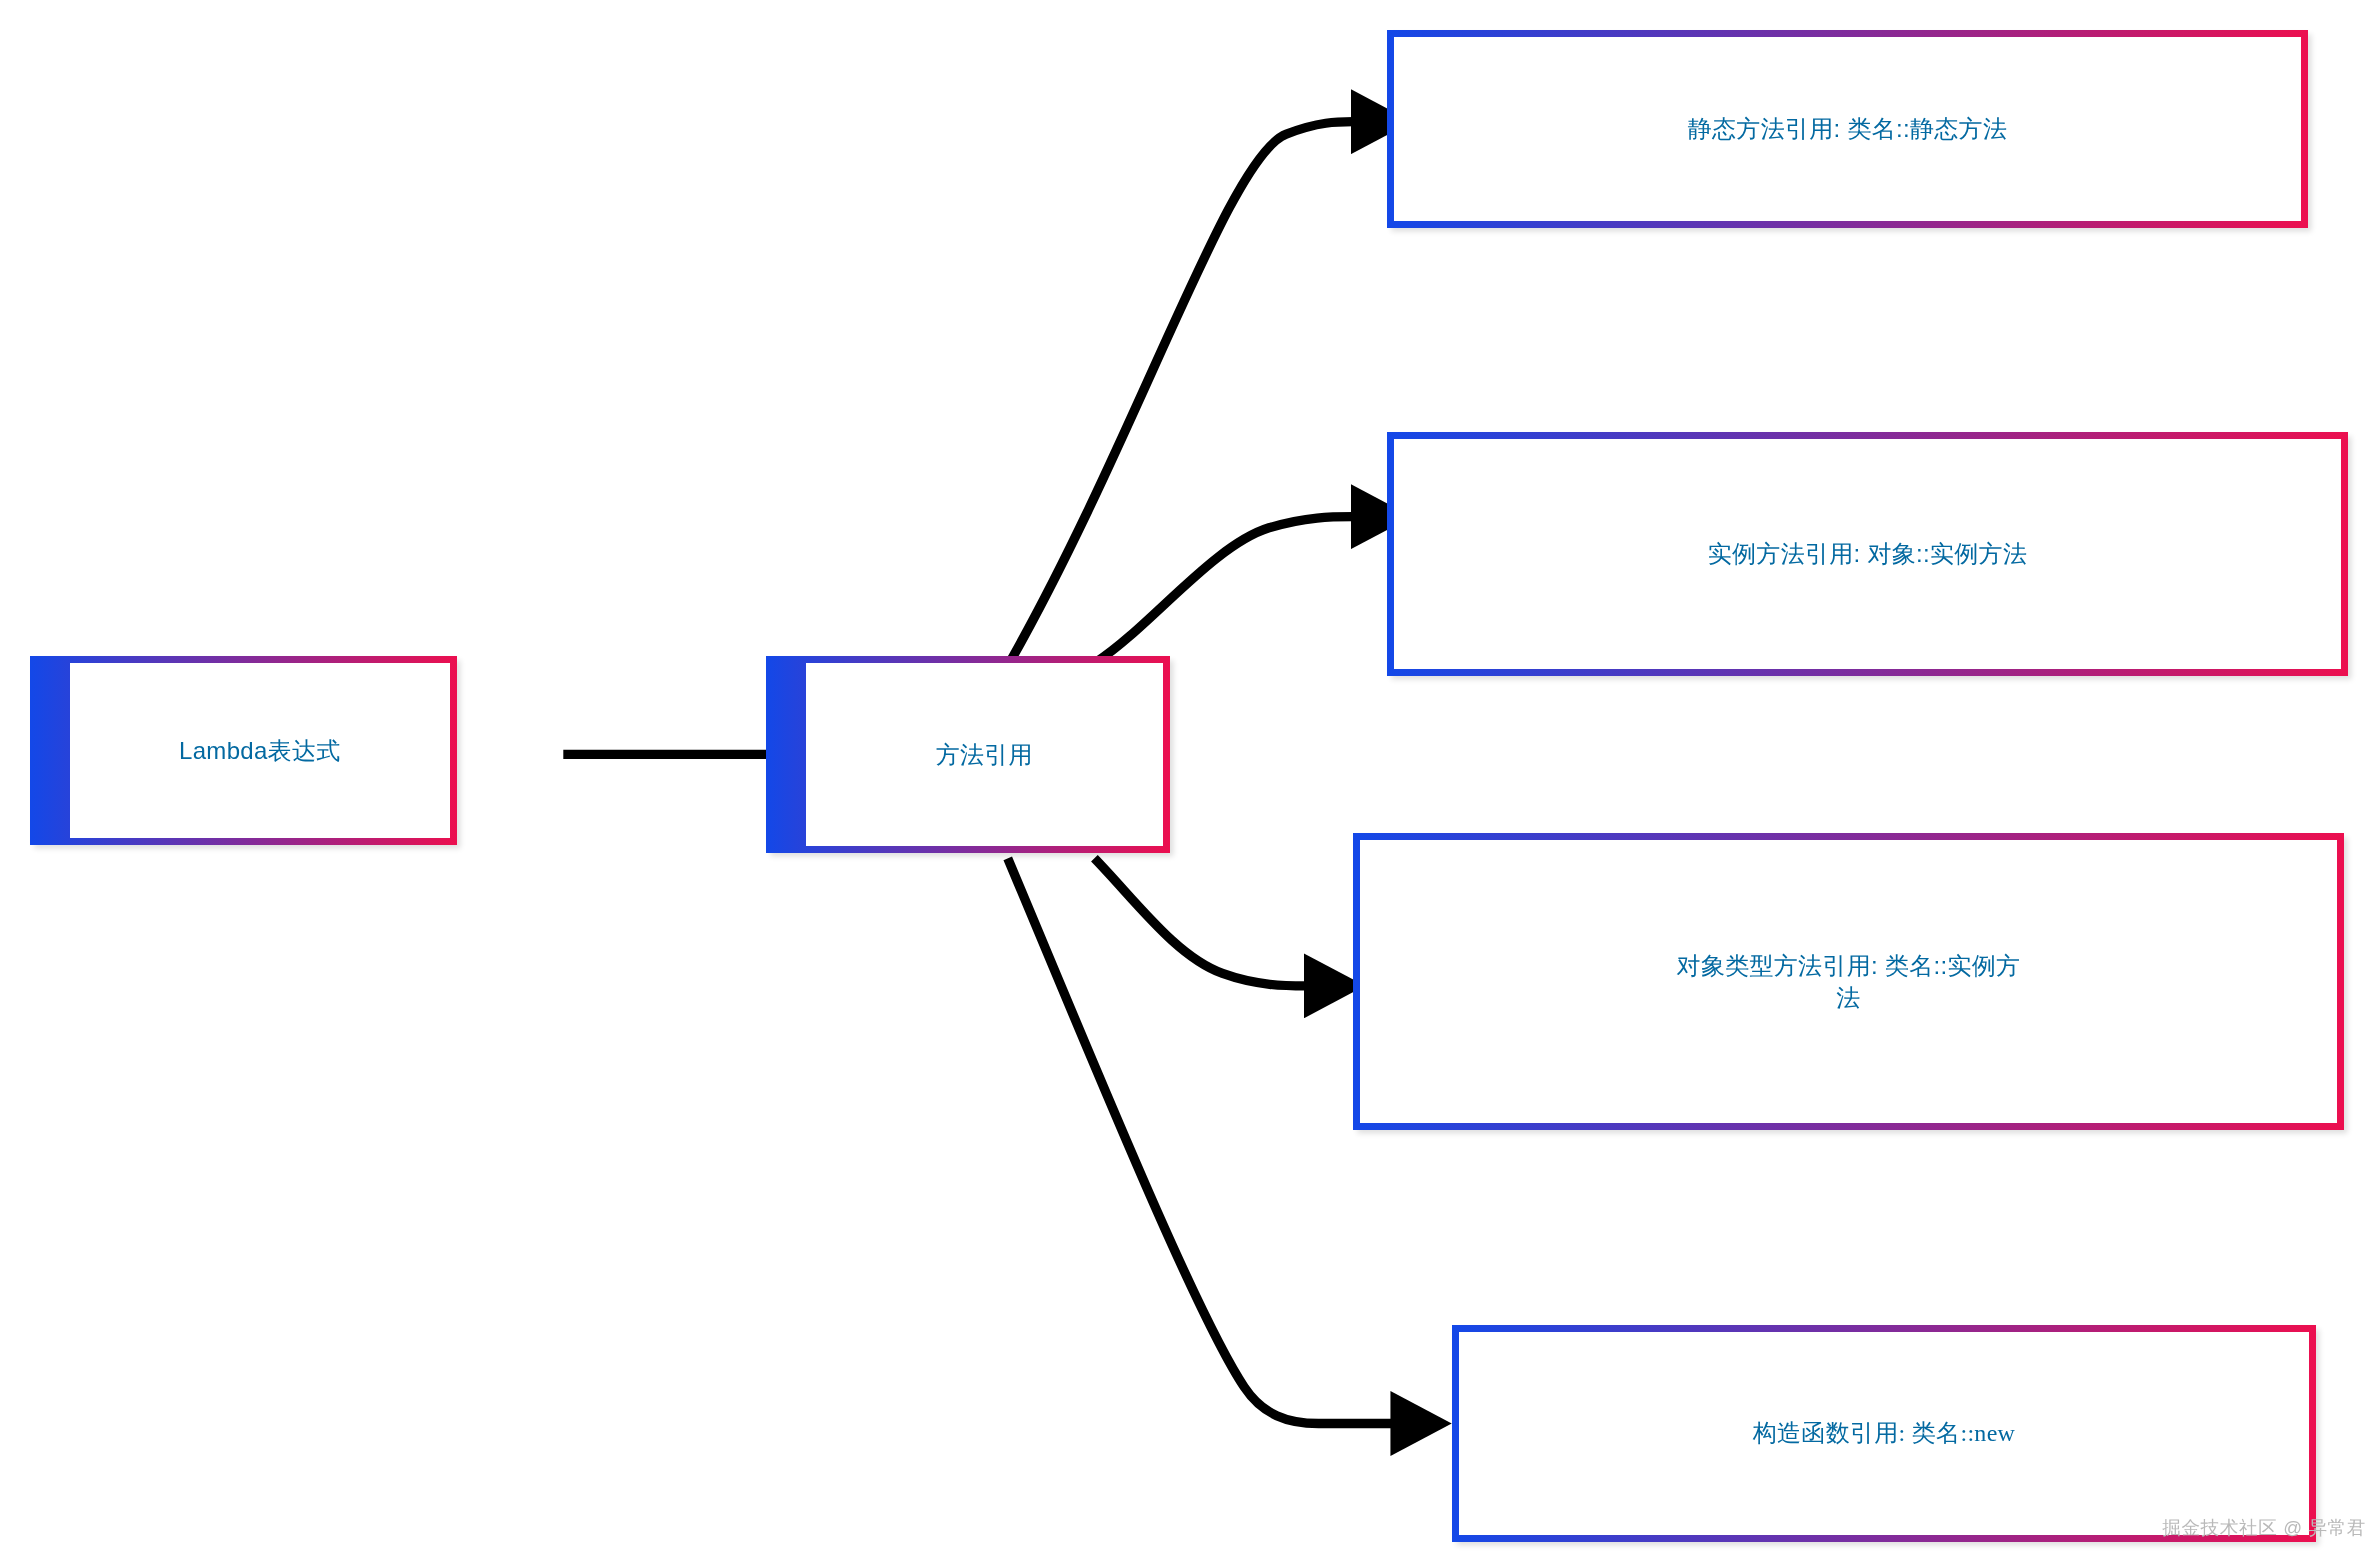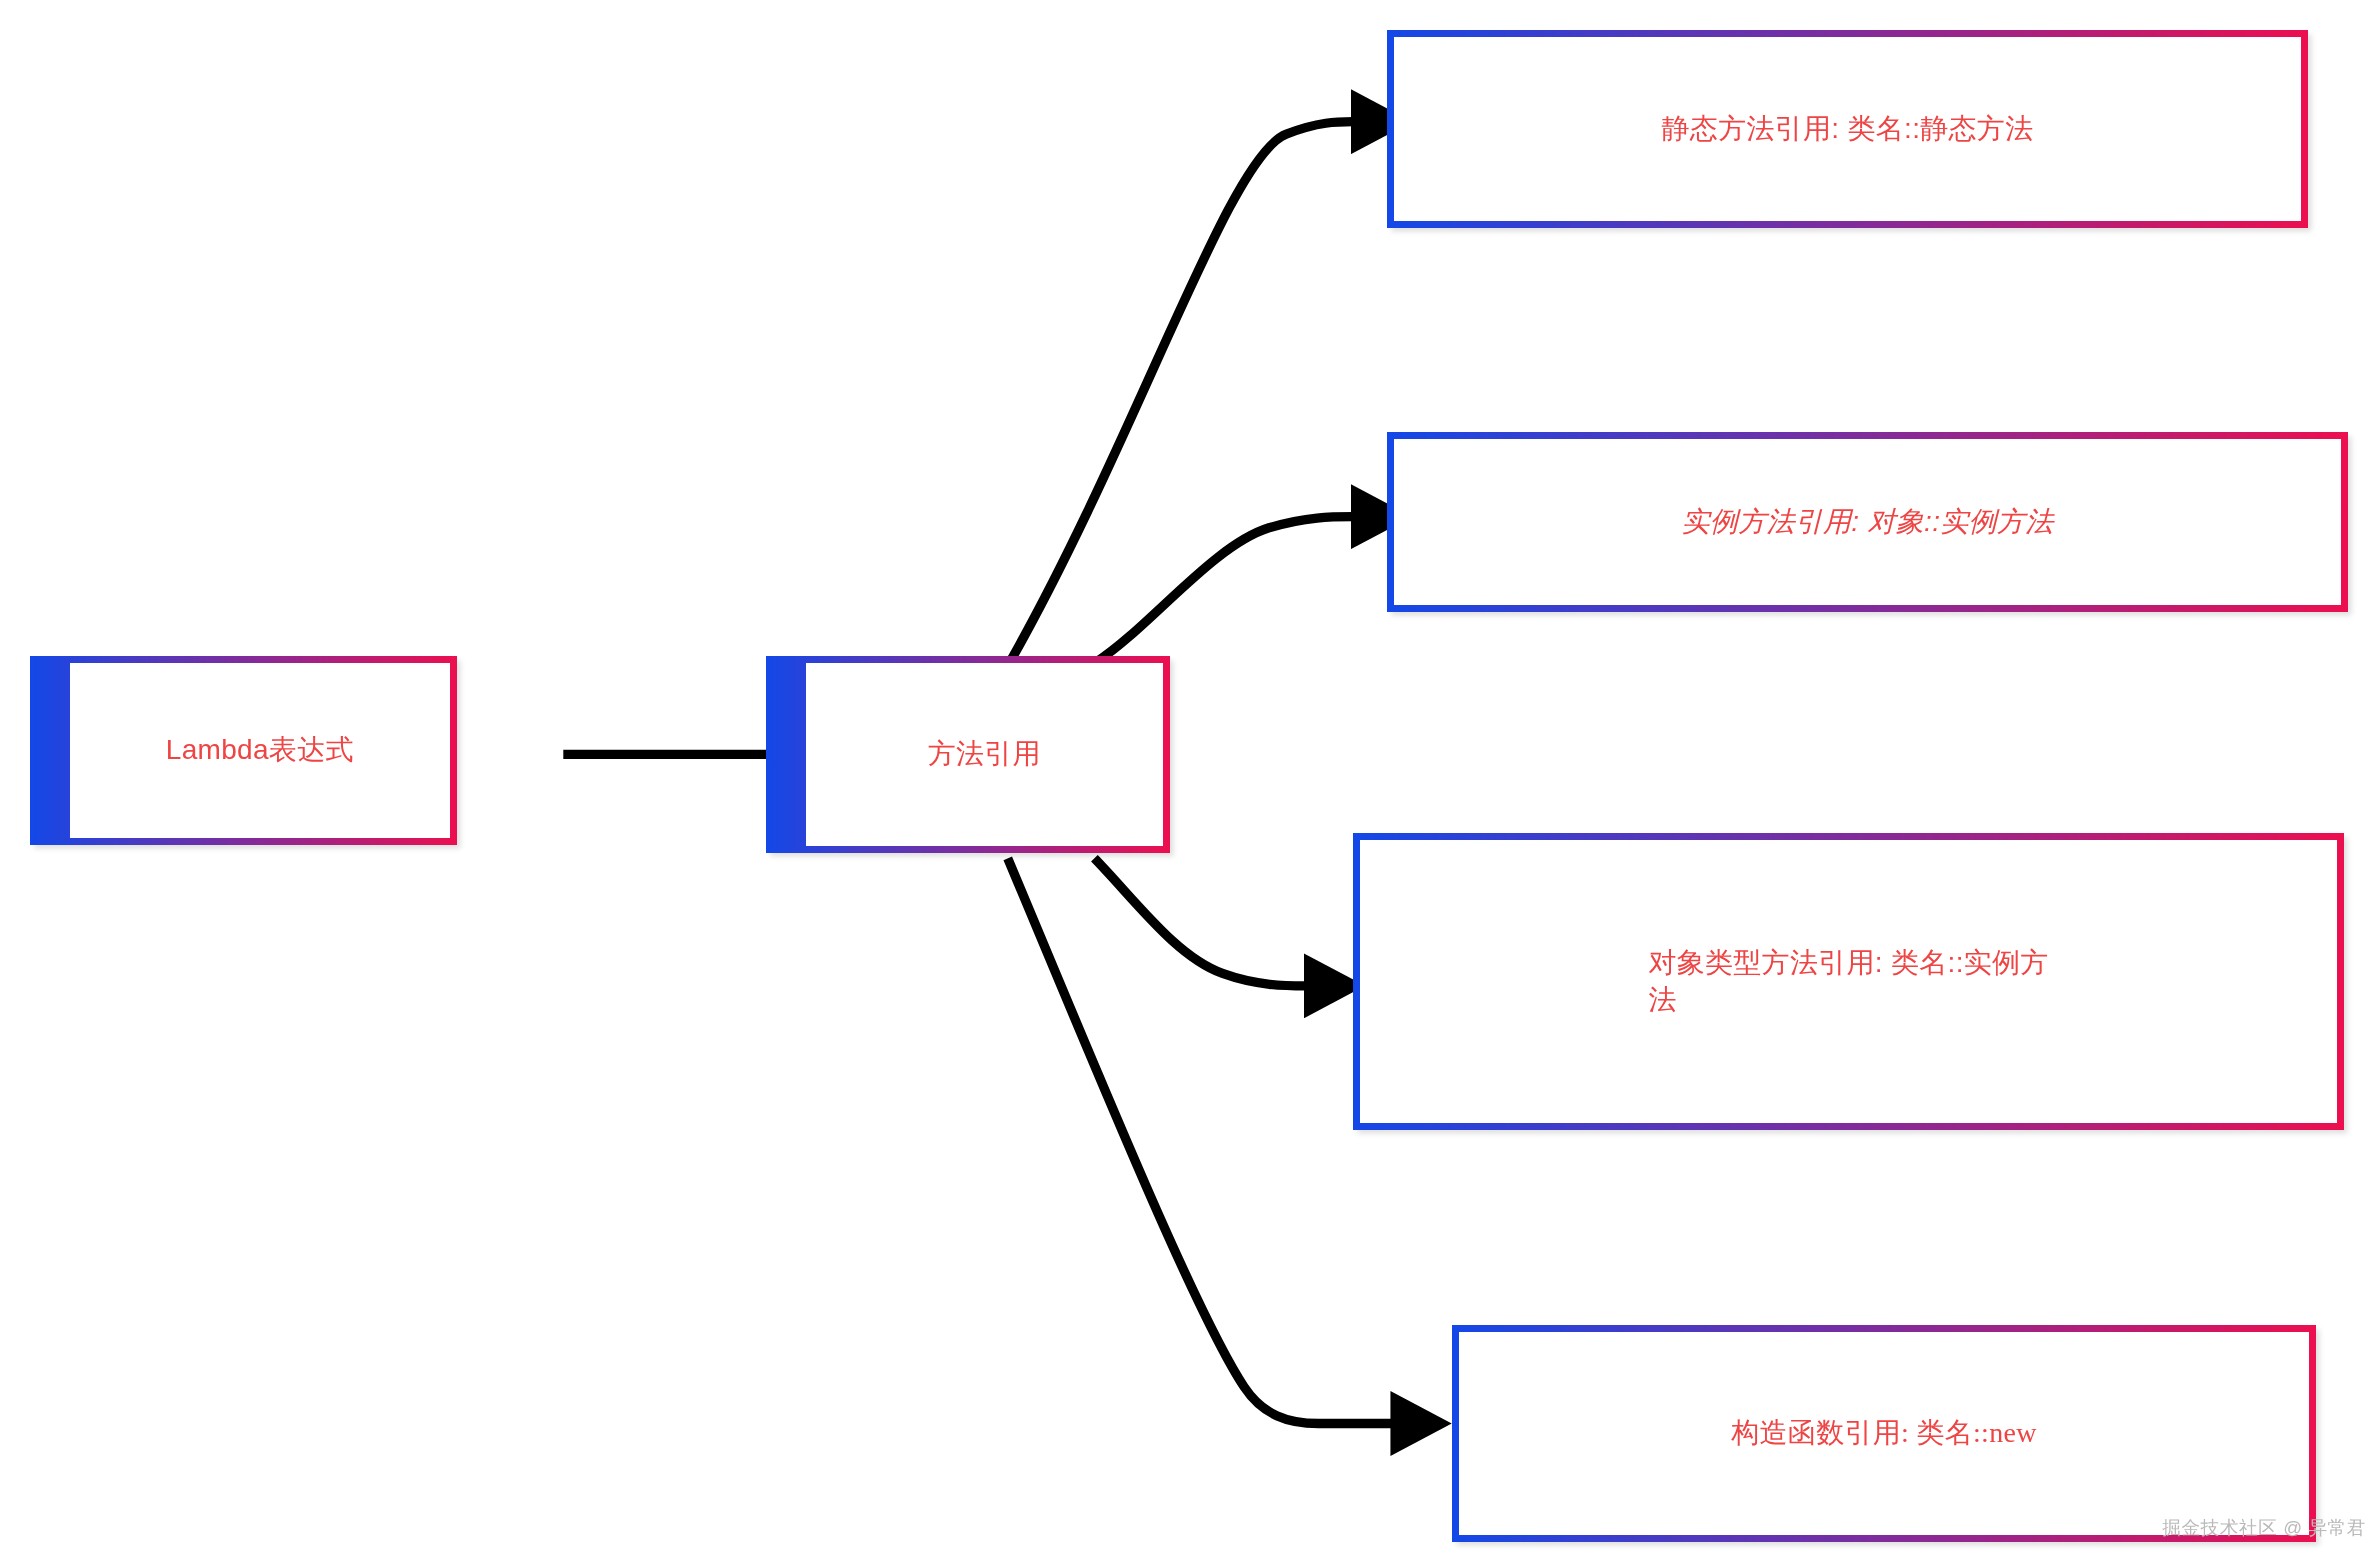--- a/index.html
+++ b/index.html
@@ -39,24 +39,24 @@
   .node-inner {
     box-sizing: border-box;
     width: 100%;
     height: 100%;
     background: #ffffff;
     display: flex;
     align-items: center;
     justify-content: center;
   }
   .node-label {
-    color: #ef4444;
-    font-size: 28px;
+    color: #0369a1;
+    font-size: 24px;
     line-height: 1.30;
-    text-align: left;
+    text-align: center;
     letter-spacing: 0.3px;
     white-space: pre-line;
     font-weight: 400;
   }
   
   .node.grad {
     background-image: linear-gradient(90deg, var(--c1) 0%, var(--c2) 100%);
     padding: 7.4px;
   }
   #watermark {
@@ -101,21 +101,21 @@
       <span class="node-label">方法引用</span>
     </div>
   </div>
 
   <div class="node grad" id="node-leaf-0" style="left: 1387px; top: 30px; width: 921px; height: 198px; --c1: #1348e8; --c2: #ec0f4f;">
     <div class="node-inner">
       <span class="node-label">静态方法引用: 类名::静态方法</span>
     </div>
   </div>
 
-  <div class="node grad" id="node-leaf-1" style="left: 1387px; top: 432px; width: 961px; height: 180px; font-style: italic; --c1: #1348e8; --c2: #ec0f4f;">
+  <div class="node grad" id="node-leaf-1" style="left: 1387px; top: 432px; width: 961px; height: 244px; --c1: #1348e8; --c2: #ec0f4f;">
     <div class="node-inner">
       <span class="node-label">实例方法引用: 对象::实例方法</span>
     </div>
   </div>
 
   <div class="node grad" id="node-leaf-2" style="left: 1353px; top: 833px; width: 991px; height: 297px; --c1: #1348e8; --c2: #ec0f4f;">
     <div class="node-inner">
       <span class="node-label">对象类型方法引用: 类名::实例方
 法</span>
     </div>

